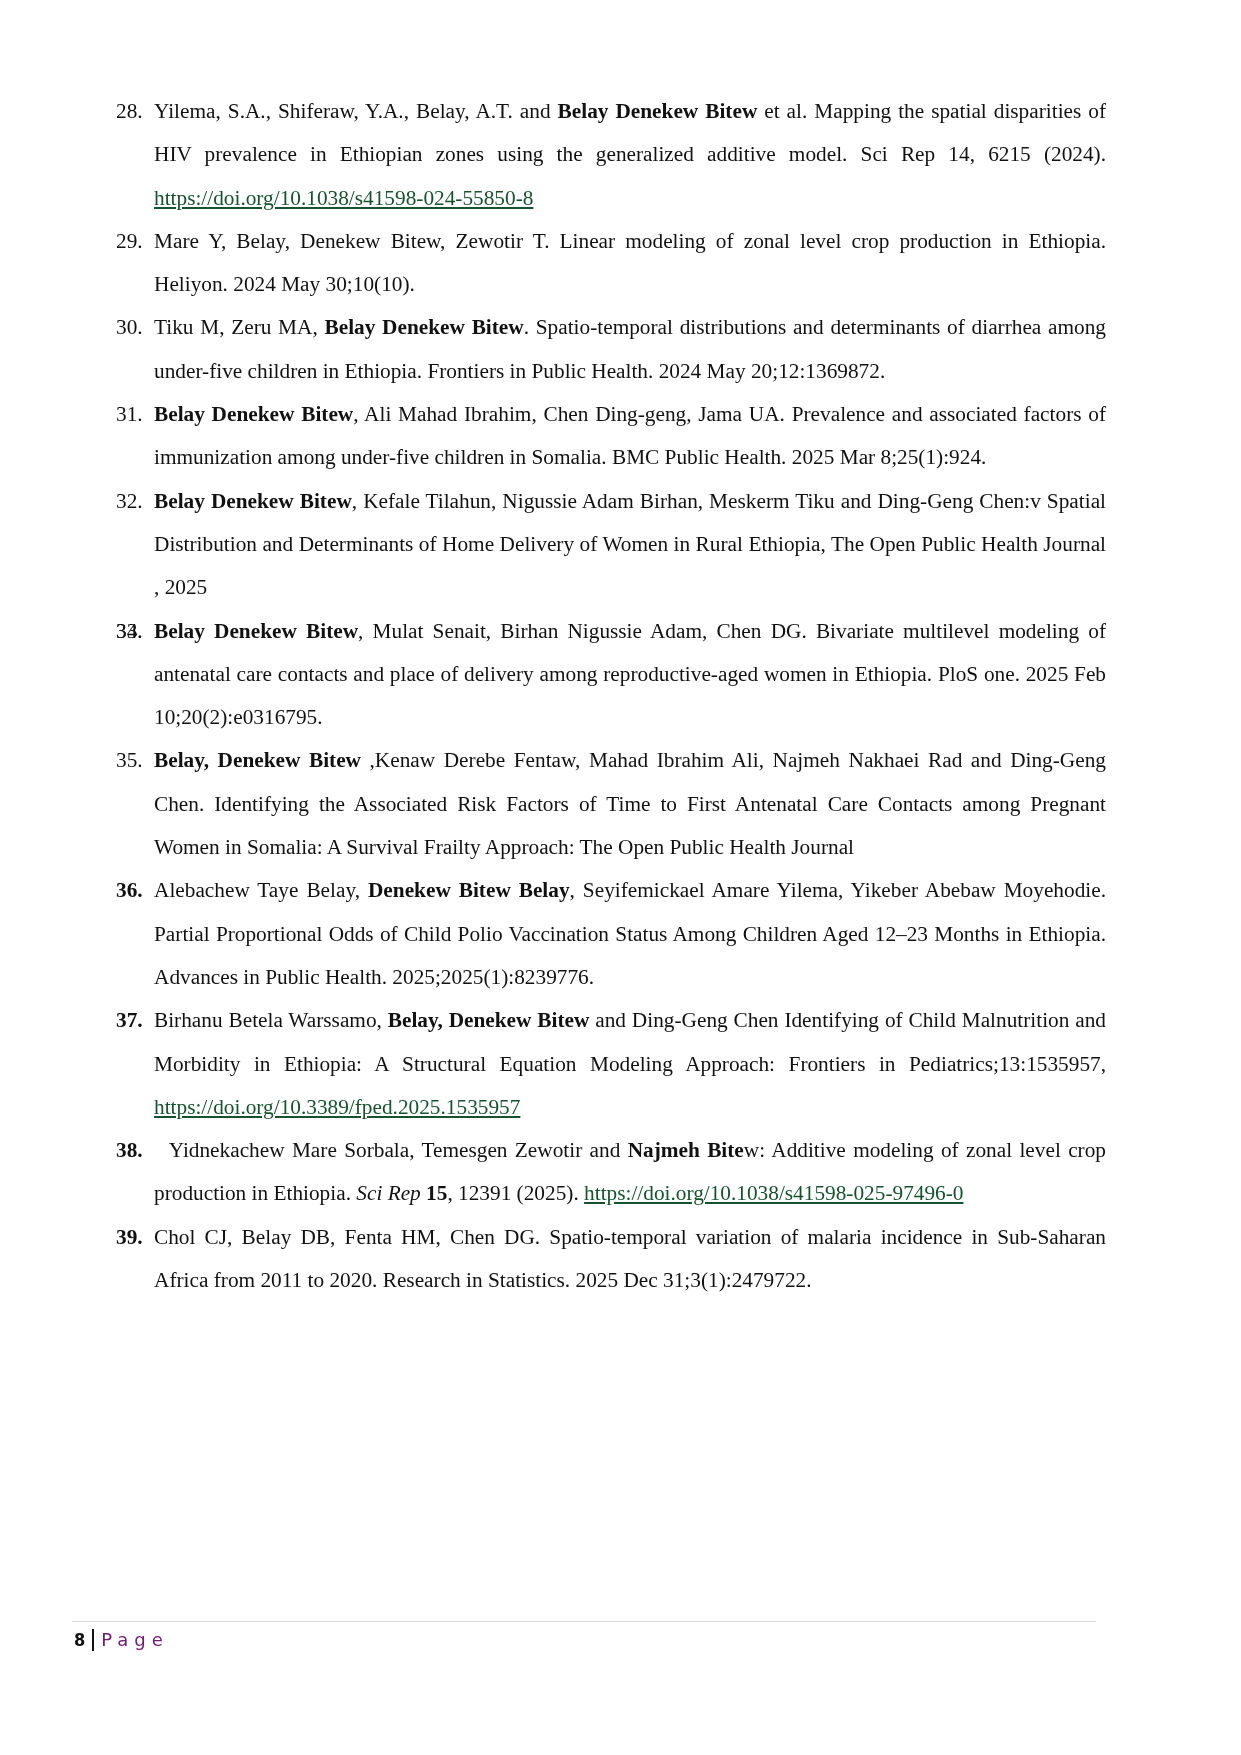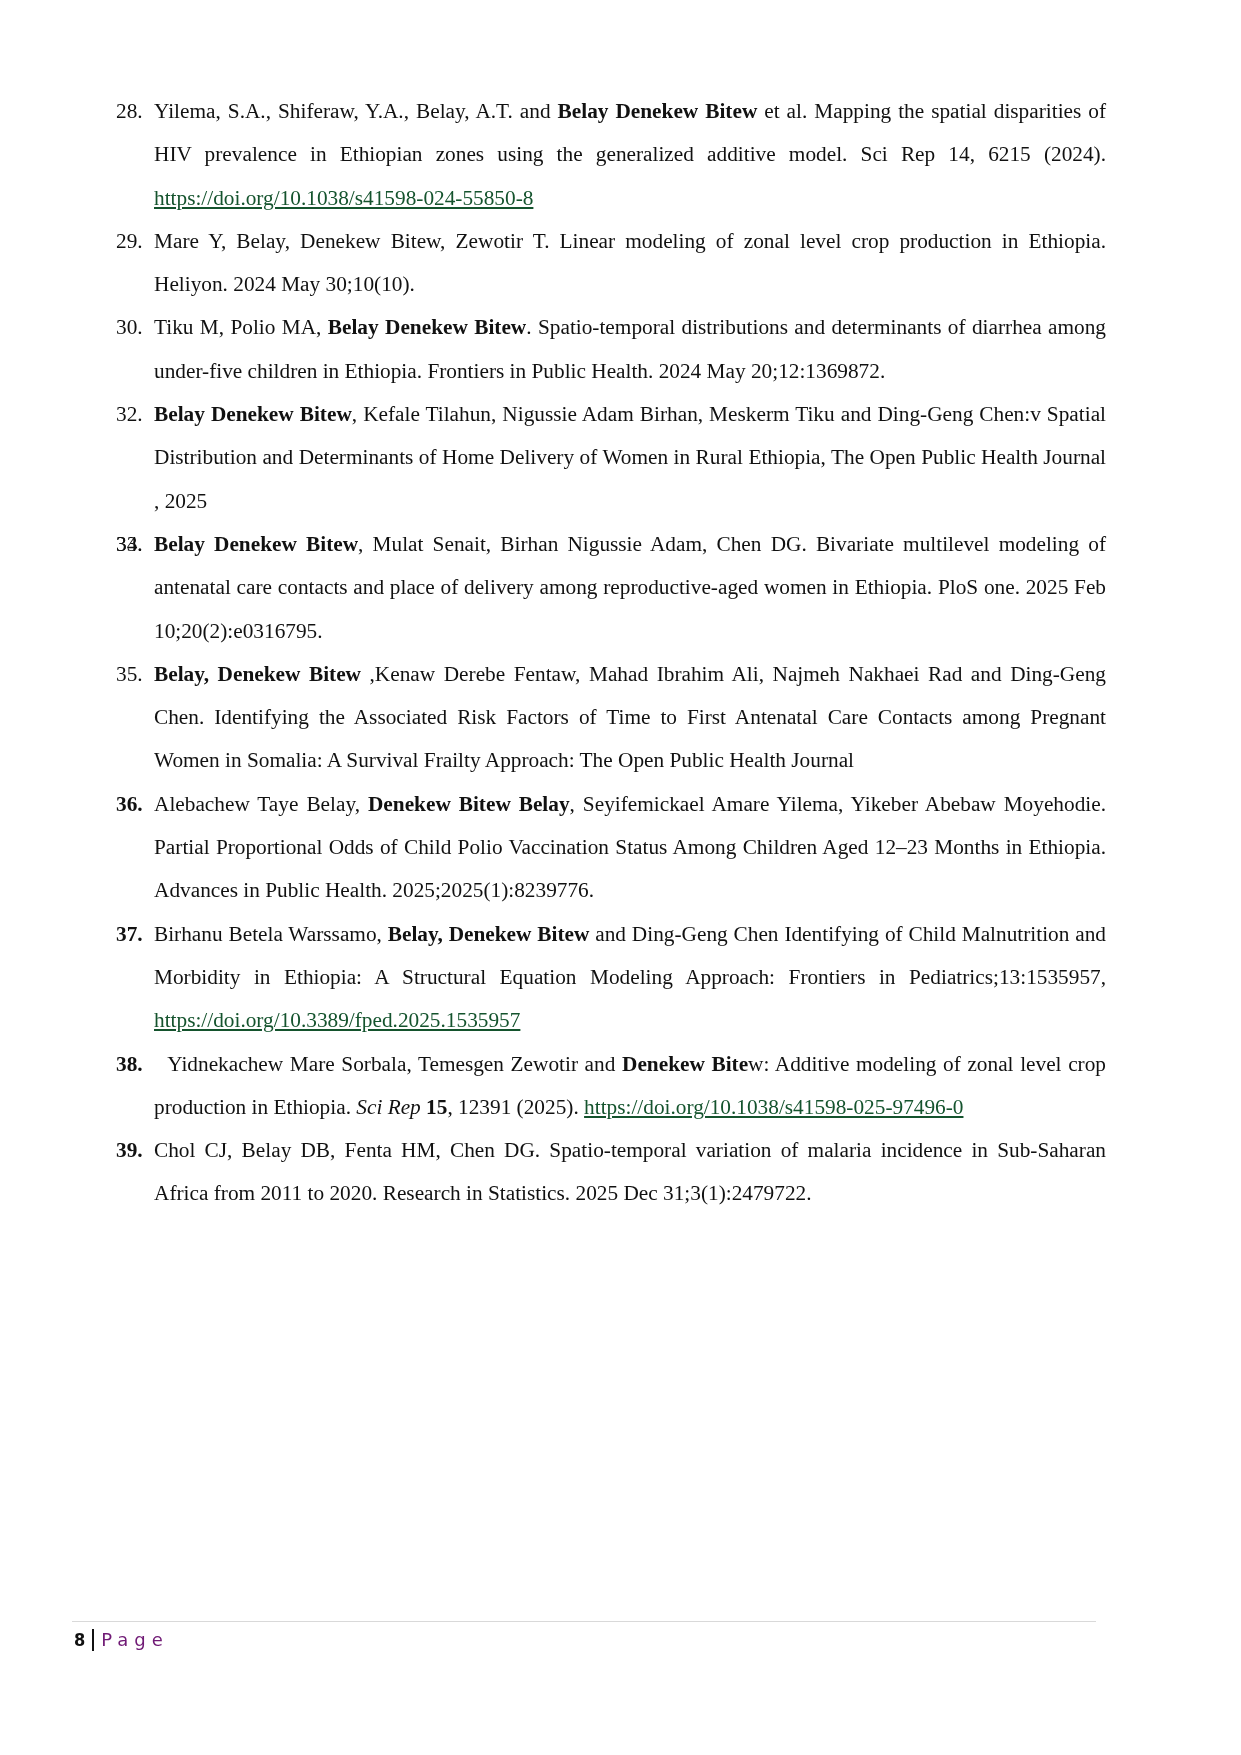--- a/index.html
+++ b/index.html
@@ -107,23 +107,27 @@
       <span class="ref-body"><span>Yilema, S.A., Shiferaw, Y.A., Belay, A.T. and </span><b>Belay Denekew Bitew</b><span> et al. Mapping the spatial disparities of HIV prevalence in Ethiopian zones using the generalized additive model. Sci Rep 14, 6215 (2024). </span><a class="doi-link">https://doi.org/10.1038/s41598-024-55850-8</a></span>
     </li>
 
     <li class="ref-item">
       <span class="ref-num">29.</span>
       <span class="ref-body"><span>Mare Y, Belay, Denekew Bitew, Zewotir T. Linear modeling of zonal level crop production in Ethiopia. Heliyon. 2024 May 30;10(10).</span></span>
     </li>
 
     <li class="ref-item">
       <span class="ref-num">30.</span>
-      <span class="ref-body"><span>Tiku M, Polio MA, </span><b>Belay Denekew Bitew</b><span>. Spatio-temporal distributions and determinants of diarrhea among under-five children in Ethiopia. Frontiers in Public Health. 2024 May 20;12:1369872.</span></span>
+      <span class="ref-body"><span>Tiku M, Zeru MA, </span><b>Belay Denekew Bitew</b><span>. Spatio-temporal distributions and determinants of diarrhea among under-five children in Ethiopia. Frontiers in Public Health. 2024 May 20;12:1369872.</span></span>
     </li>
 
+    <li class="ref-item">
+      <span class="ref-num">31.</span>
+      <span class="ref-body"><b>Belay Denekew Bitew</b><span>, Ali Mahad Ibrahim, Chen Ding-geng, Jama UA. Prevalence and associated factors of immunization among under-five children in Somalia. BMC Public Health. 2025 Mar 8;25(1):924.</span></span>
+    </li>
 
     <li class="ref-item">
       <span class="ref-num">32.</span>
       <span class="ref-body"><b>Belay Denekew Bitew</b><span>, Kefale Tilahun, Nigussie Adam Birhan, Meskerm Tiku and Ding-Geng Chen:v Spatial Distribution and Determinants of Home Delivery of Women in Rural Ethiopia, The Open Public Health Journal , 2025</span></span>
     </li>
 
     <li class="ref-item">
       <span class="ref-num">33.</span>
     </li>
 
@@ -142,21 +146,21 @@
       <span class="ref-body"><span>Alebachew Taye Belay, </span><b>Denekew Bitew Belay</b><span>,  Seyifemickael Amare Yilema, Yikeber Abebaw Moyehodie. Partial Proportional Odds of Child Polio Vaccination Status Among Children Aged 12–23 Months in Ethiopia. Advances in Public Health. 2025;2025(1):8239776.</span></span>
     </li>
 
     <li class="ref-item">
       <span class="ref-num bold">37.</span>
       <span class="ref-body"><span>Birhanu Betela Warssamo, </span><b>Belay, Denekew Bitew</b><span> and Ding-Geng Chen Identifying of Child Malnutrition and Morbidity in Ethiopia: A Structural Equation Modeling Approach: Frontiers in Pediatrics;13:1535957, </span><a class="doi-link">https://doi.org/10.3389/fped.2025.1535957</a></span>
     </li>
 
     <li class="ref-item">
       <span class="ref-num bold">38.</span>
-      <span class="ref-body"><span style="white-space:pre-wrap">  Yidnekachew Mare Sorbala, Temesgen Zewotir and </span><b>Denekew Bite</b><span>w: Additive modeling of zonal level crop production in Ethiopia. </span><i>Sci</i><span> </span><i>Rep</i><span> </span><b>15</b><span>, 12391 (2025). </span><a class="doi-link">https://doi.org/10.1038/s41598-025-97496-0</a></span>
+      <span class="ref-body"><span style="white-space:pre-wrap">  Yidnekachew Mare Sorbala, Temesgen Zewotir and </span><b>Najmeh Bite</b><span>w: Additive modeling of zonal level crop production in Ethiopia. </span><i>Sci</i><span> </span><i>Rep</i><span> </span><b>15</b><span>, 12391 (2025). </span><a class="doi-link">https://doi.org/10.1038/s41598-025-97496-0</a></span>
     </li>
 
     <li class="ref-item">
       <span class="ref-num bold">39.</span>
       <span class="ref-body"><span>Chol CJ, Belay DB, Fenta HM, Chen DG. Spatio-temporal variation of malaria incidence in Sub-Saharan Africa from 2011 to 2020. Research in Statistics. 2025 Dec 31;3(1):2479722.</span></span>
     </li>
 
   </ol>
 
   <div class="footer-rule"></div>

